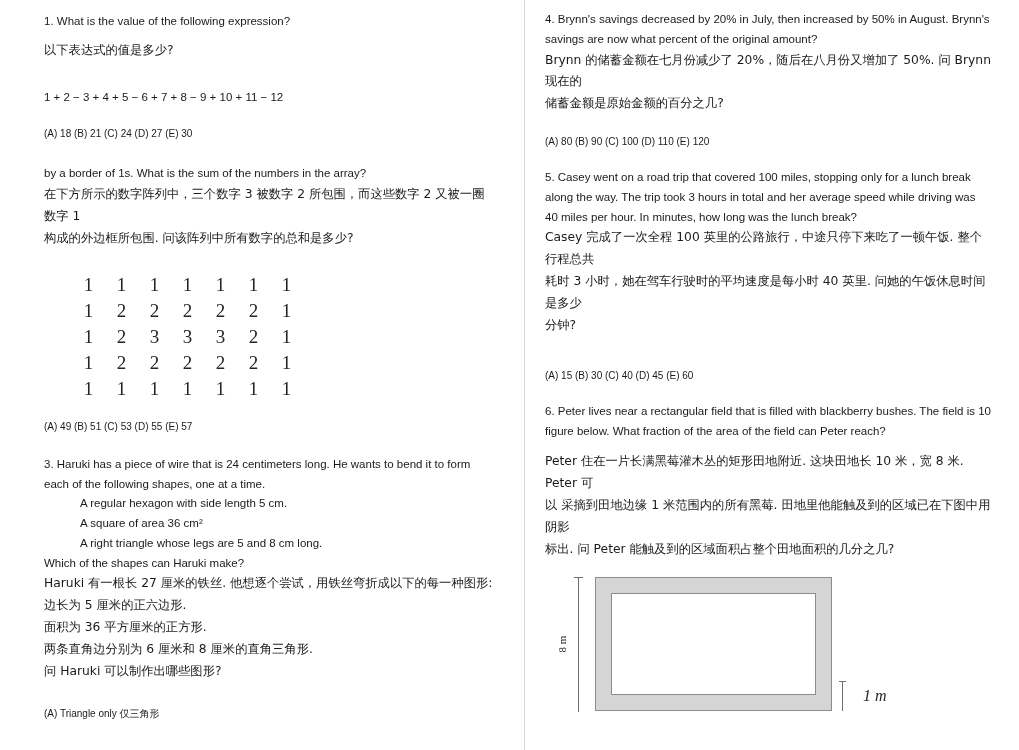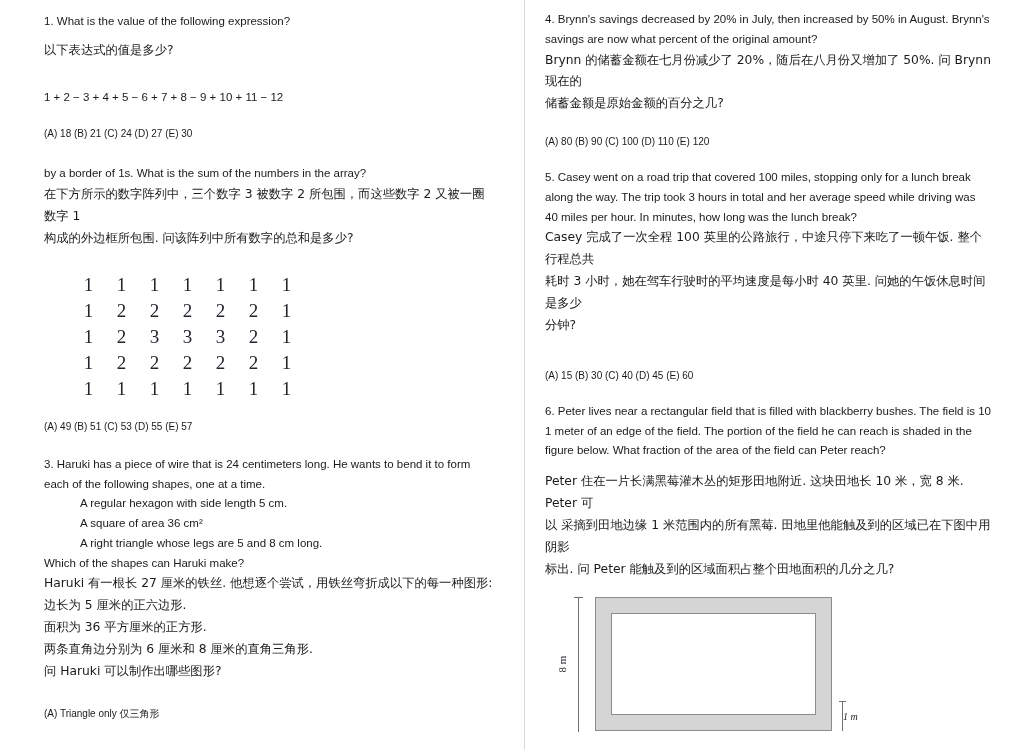--- a/index.html
+++ b/index.html
@@ -167,25 +167,25 @@
   .onedim .cap-t, .onedim .cap-b {
     position: absolute;
     left: 0px;
     width: 7px;
     height: 1px;
     background: #6f6f6f;
   }
   .onedim .cap-t { top: 2px; }
   .onedim .lbl {
     position: absolute;
-    left: 4px;
+    left: 24px;
     top: 50%;
     transform: translateY(-50%);
     font-family: "Liberation Serif", "DejaVu Serif", serif;
-    font-size: 10px;
+    font-size: 16px;
     color: #25262c;
     white-space: nowrap;
     font-style: italic;
   }
 </style>
 </head>
 <body>
 
 <div class="page">
 
@@ -314,21 +314,20 @@
       <div class="q-zh">耗时 3 小时，她在驾车行驶时的平均速度是每小时 40 英里. 问她的午饭休息时间是多少</div>
       <div class="q-zh">分钟?</div>
       <div class="sp-30"></div>
       <div class="choices">(A)  15 (B) 30 (C) 40 (D) 45 (E) 60</div>
     </div>
 
     <div class="sp-18"></div>
 
     <div>
       <div class="q-en">6. Peter lives near a rectangular field that is filled with blackberry bushes. The field is 10</div>
-      <div class="q-en">1 meter of an edge of the field. The portion of the field he can reach is shaded in the</div>
       <div class="q-en">figure below. What fraction of the area of the field can Peter reach?</div>
       <div class="sp-10"></div>
       <div class="q-zh">Peter 住在一片长满黑莓灌木丛的矩形田地附近. 这块田地长 10 米，宽 8 米. Peter 可</div>
       <div class="q-zh">以 采摘到田地边缘 1 米范围内的所有黑莓. 田地里他能触及到的区域已在下图中用阴影</div>
       <div class="q-zh">标出. 问 Peter 能触及到的区域面积占整个田地面积的几分之几?</div>
 
       <div class="sp-12"></div>
 
       <div class="figure">
         <div class="vdim">

